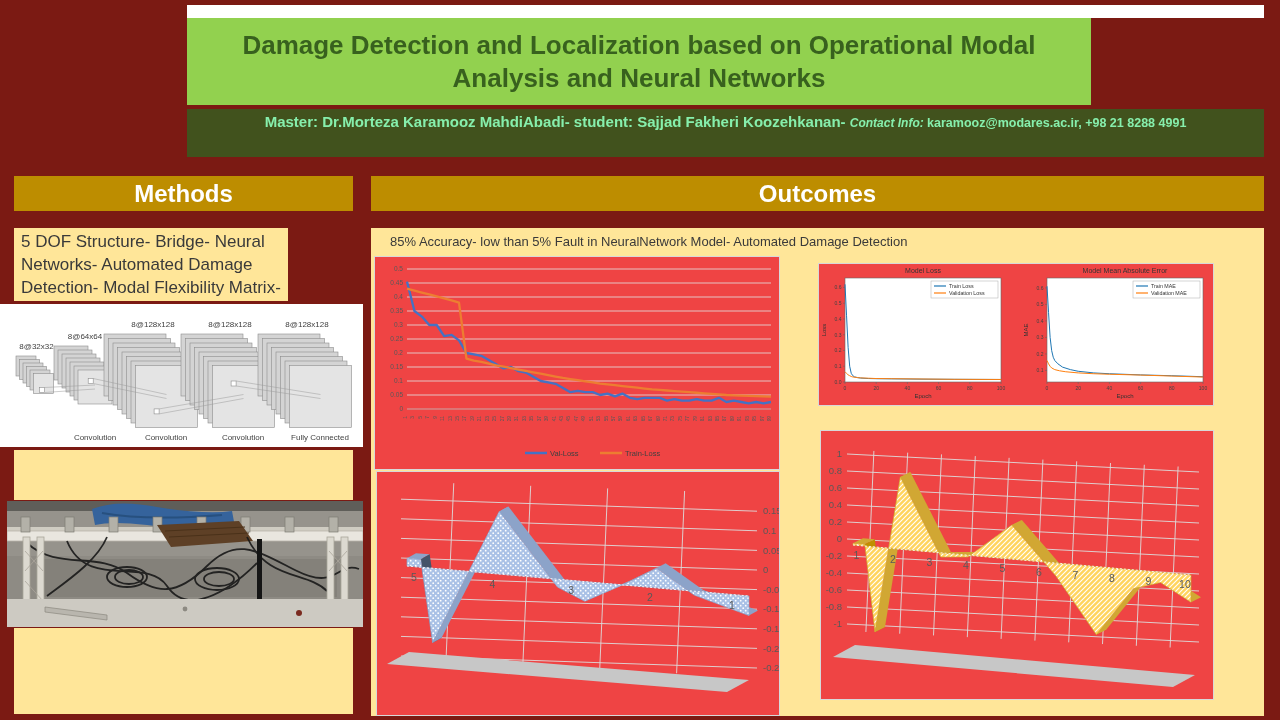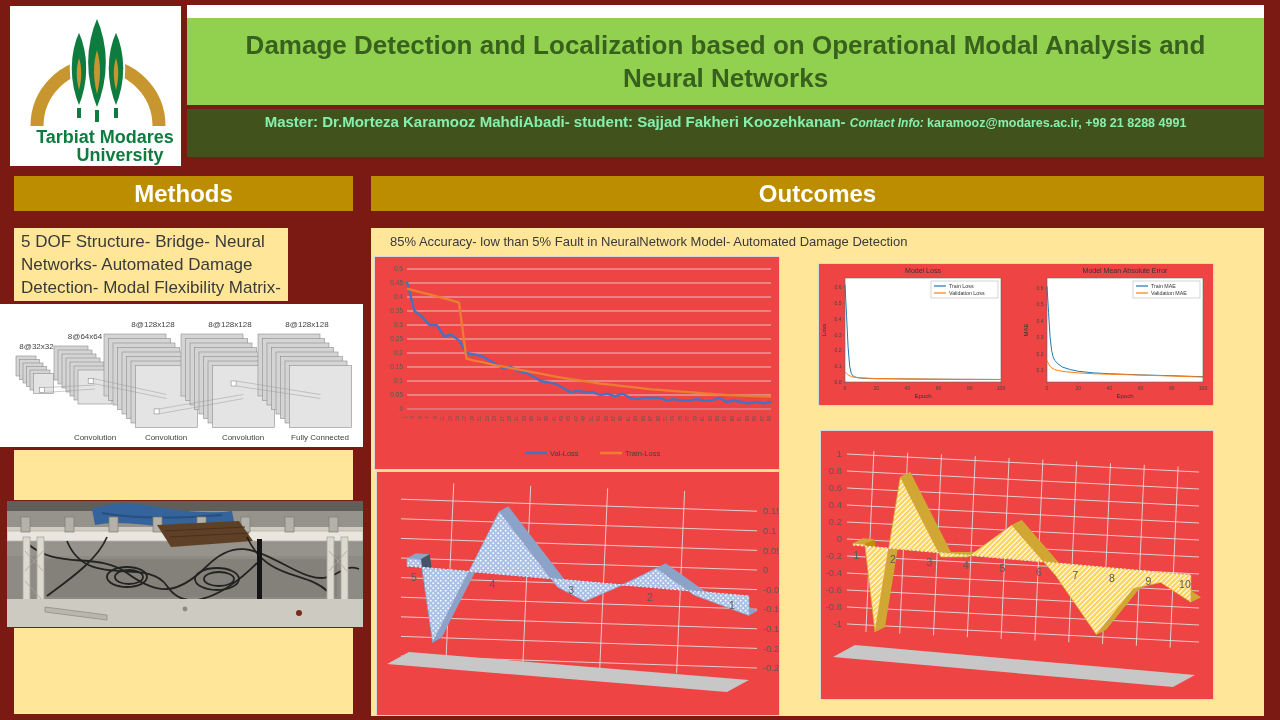--- a/index.html
+++ b/index.html
@@ -1,21 +1,21 @@
 <!DOCTYPE html>
 <html><head>
 <meta charset="utf-8">
 <style>
   html,body{margin:0;padding:0;background:#555;}
   #poster{position:relative;width:1280px;height:720px;background:#7B1A13;overflow:hidden;
           font-family:"Liberation Sans",sans-serif;}
   .abs{position:absolute;}
   #logo-box{left:10px;top:6px;width:171px;height:160px;background:#fff;}
   #head-strip{left:187px;top:5px;width:1077px;height:13px;background:#fff;}
-  #title-bar{left:187px;top:18px;width:1077px;height:87px;background:#92D14F;display:flex;align-items:center;justify-content:center;}
+  #title-bar{left:187px;top:18px;width:904px;height:87px;background:#92D14F;display:flex;align-items:center;justify-content:center;}
   #title-bar .t{color:#38611E;font-weight:bold;font-size:26px;line-height:1.25;text-align:center;padding:0 46px;}
   #sub-bar{left:187px;top:109px;width:1077px;height:48px;background:#41521D;color:#86efac;text-align:center;padding:3px 70px;box-sizing:border-box;font-weight:bold;font-size:15px;line-height:1.35;}
   #sub-bar .ci{font-style:italic;font-size:12px;}
   #sub-bar .cv{font-size:12.5px;}
   .gold-bar{background:#BD8D00;color:#fff;font-weight:bold;font-size:24px;display:flex;align-items:center;justify-content:center;}
   #methods-bar{left:14px;top:176px;width:339px;height:35px;}
   #outcomes-bar{left:371px;top:176px;width:893px;height:35px;}
   .yellow{background:#FFE699;}
   #methods-text{left:14px;top:228px;width:274px;height:73px;color:#3A3A3A;font-size:17px;line-height:1.35;padding:3px 7px;box-sizing:border-box;}
   #cnn-box{left:0;top:304px;width:363px;height:143px;background:#fff;}
@@ -29,38 +29,20 @@
   #chart-3d-blue{left:376px;top:471px;width:404px;height:245px;}
   #mpl-panel{left:818px;top:263px;width:396px;height:143px;}
   #chart-3d-gold{left:820px;top:430px;width:394px;height:270px;}
   svg{display:block;}
 </style>
 </head>
 <body>
 
 <div id="poster">
 
-  <div class="abs" id="logo-box">
-    <svg width="171" height="160" viewBox="0 0 171 160">
-      <path d="M 27 120 A 61 61 0 0 1 149 120" fill="none" stroke="#C8962E" stroke-width="13"></path>
-      <g>
-        <path d="M69 24 C58 48 58 76 69 102 C80 76 80 48 69 24 Z" fill="#0E7C3F" stroke="#fff" stroke-width="2"></path>
-        <path d="M106 24 C95 48 95 76 106 102 C117 76 117 48 106 24 Z" fill="#0E7C3F" stroke="#fff" stroke-width="2"></path>
-        <path d="M87 10 C74 40 74 72 87 104 C100 72 100 40 87 10 Z" fill="#0E7C3F" stroke="#fff" stroke-width="2"></path>
-        <path d="M87 44 C83 58 83 72 87 88 C91 72 91 58 87 44 Z" fill="#C8962E"></path>
-        <path d="M69 52 C66 62 66 72 69 84 C72 72 72 62 69 52 Z" fill="#C8962E"></path>
-        <path d="M106 52 C103 62 103 72 106 84 C109 72 109 62 106 52 Z" fill="#C8962E"></path>
-        <rect x="85" y="104" width="4" height="12" fill="#0E7C3F"></rect>
-        <rect x="67" y="102" width="4" height="10" fill="#0E7C3F"></rect>
-        <rect x="104" y="102" width="4" height="10" fill="#0E7C3F"></rect>
-      </g>
-      <text x="95" y="137" text-anchor="middle" font-size="18" font-weight="bold" fill="#0E7C3F">Tarbiat Modares</text>
-      <text x="110" y="155" text-anchor="middle" font-size="18" font-weight="bold" fill="#0E7C3F">University</text>
-    </svg>
-  </div>
 
   <div class="abs" id="head-strip"></div>
 
   <div class="abs" id="title-bar">
     <div class="t">Damage Detection and Localization based on Operational Modal Analysis and Neural Networks</div>
   </div>
 
   <div class="abs" id="sub-bar">
     <span>Master: Dr.Morteza Karamooz MahdiAbadi- student: Sajjad Fakheri Koozehkanan- </span><span class="ci">Contact Info: </span><span class="cv">karamooz@modares.ac.ir, +98 21 8288 4991</span>
   </div>

